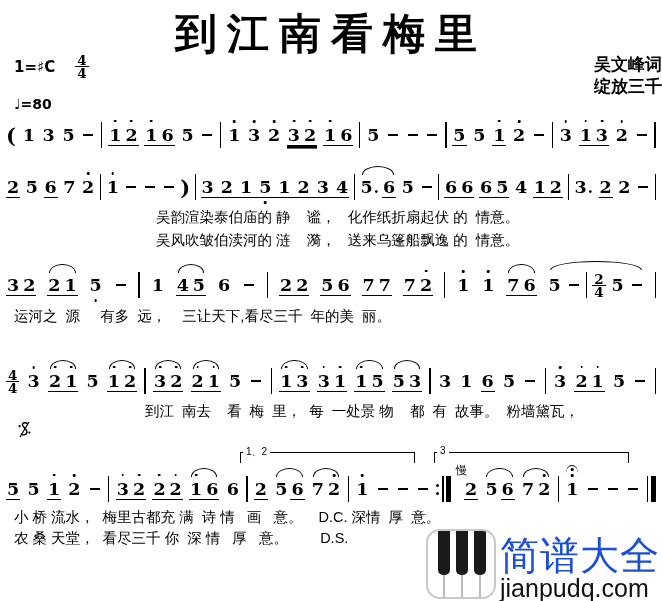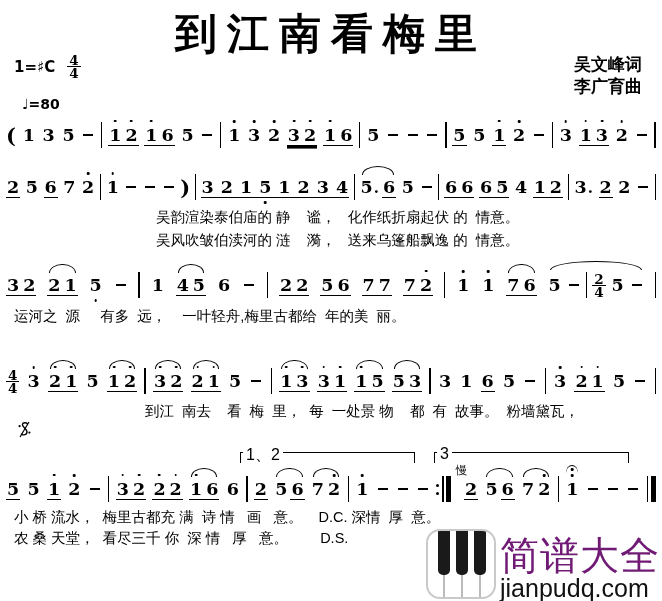--- a/index.html
+++ b/index.html
@@ -7,25 +7,25 @@
     width:662px;height:601px;position:relative;background:#fff;overflow:hidden;
     font-family:"Liberation Sans", sans-serif;color:#000;
   }
   .blk{position:absolute;left:0;right:0;}
 
   
   #title{top:6px;text-align:center;font-family:Liberation Sans, sans-serif;
     font-weight:bold;font-size:42px;letter-spacing:10px;}
   #meta{top:54px;}
   .keysig{position:absolute;left:14px;top:0;font-size:15px;font-weight:bold;
-    display:flex;align-items:center;gap:12px;font-family:"DejaVu Sans", sans-serif;}
-  .credits{position:absolute;right:20px;top:0;text-align:right;font-size:17px;
+    display:flex;align-items:center;gap:20px;font-family:"DejaVu Sans", sans-serif;}
+  .credits{position:absolute;right:0;top:0;text-align:right;font-size:17px;
     font-weight:bold;line-height:22px;}
   #tempo{top:96px;left:14px;right:auto;font-size:14px;font-weight:bold;
-    font-family:"DejaVu Sans", sans-serif;margin-left:8px;}
+    font-family:"DejaVu Sans", sans-serif;}
 
   
   .system{padding:0 6px;}
   .notes{display:flex;align-items:center;justify-content:space-between;height:34px;}
   .note{position:relative;display:inline-block;font-family:"DejaVu Serif", serif;
     font-weight:700;font-size:17.5px;line-height:20px;padding:0 1px;}
   .note .d{display:inline;}
   .u1{border-bottom:1.6px solid #000;}
   .u2{border-bottom:1.6px solid #000;box-shadow:0 2.6px 0 0 #000;}
   .hi{position:absolute;top:-5px;left:50%;transform:translateX(-50%);
@@ -62,53 +62,53 @@
   #sys1{top:118px;}
   #sys2{top:170px;} #sys2 .lyrics{padding-left:150px;margin-top:3px;}
   #sys3{top:256px;} #sys3 .notes{margin-top:12px;} #sys3 .lyrics{padding-left:8px;margin-top:4px;}
   #sys4{top:352px;} #sys4 .notes{margin-top:12px;} #sys4 .lyr-wrap{position:relative;margin-top:3px;}
   #sys4 .lyrics{padding-left:62px;text-align:center;}
   .segno{position:absolute;left:12px;top:20px;}
   #sys5{top:446px;} #sys5 .notes{margin-top:26px;} #sys5 .lyrics{padding-left:8px;margin-top:1px;}
   .volta{position:absolute;top:6px;height:10px;border-top:1.4px solid #000;
     border-left:1.4px solid #000;border-right:1.4px solid #000;}
   .volta .vlabel{position:absolute;top:-8px;left:2px;background:#fff;
-    padding:0 3px;font-size:16px;}
+    padding:0 3px;font-size:10px;}
   #volta1{left:240px;width:173px;}
   #volta3{left:434px;width:193px;}
 
   
   #watermark{position:absolute;right:2px;bottom:0;display:flex;align-items:flex-end;z-index:5;}
   .piano-icon{width:66px;height:66px;border:2.5px solid #c9c9c9;border-radius:14px;
     position:relative;background:#fff;overflow:hidden;margin-right:4px;margin-bottom:2px;}
   .pkey{position:absolute;top:0;width:12px;height:44px;background:#1a1a1a;
     border-radius:0 0 5px 5px;}
   .pkey.k1{left:10px;} .pkey.k2{left:28px;} .pkey.k3{left:46px;}
   .pline{position:absolute;top:44px;bottom:0;width:1.5px;background:#bbb;}
   .pline.l1{left:15px;} .pline.l2{left:33px;} .pline.l3{left:51px;}
   .wm-text{line-height:1;}
-  .wm-title{font-size:39px;color:#701a75;letter-spacing:1px;}
+  .wm-title{font-size:39px;color:#1d4ed8;letter-spacing:1px;}
   .wm-url{font-size:25px;color:#111;margin-top:1px;}
 </style>
 </head>
 <body>
 
 <div id="title" class="blk">到江南看梅里</div>
 
 <div id="meta" class="blk">
   <div class="keysig">
     <span>1=♯C</span>
     <span class="tsig">
         <span>4</span>
         <span>4</span>
       </span>
   </div>
   <div class="credits">
     <div>吴文峰词</div>
-    <div>李广育曲</div>
+    <div>绽放三千</div>
   </div>
 </div>
 
 <div id="tempo" class="blk"><span>♩</span><span>=80</span></div>
 
 <div id="sys1" class="blk system">
   <div class="notes">
       <span class="paren">(</span>
       <span class="note"><span class="d">1</span></span>
       <span class="note"><span class="d">3</span></span>
@@ -266,21 +266,21 @@
         <span class="bar"></span>
         <span class="tsig">
           <span class="">2</span>
           <span class="">4</span>
         </span>
         <span class="note"><span class="d">5</span></span>
         <span class="dash"></span>
       </span>
       <span class="bar"></span>
     </div>
-  <div class="lyrics">运河之  源     有多  远，    一叶轻舟,梅里古都给  年的美  丽。</div>
+  <div class="lyrics">运河之  源     有多  远，    三让天下,看尽三千  年的美  丽。</div>
 </div>
 
 <div id="sys4" class="blk system">
   <div class="notes">
       <span class="tsig">
         <span class="">4</span>
         <span class="">4</span>
       </span>
       <span class="note"><span class="d">3</span><span class="hi"></span></span>
       <span class="grp u1 arc">

